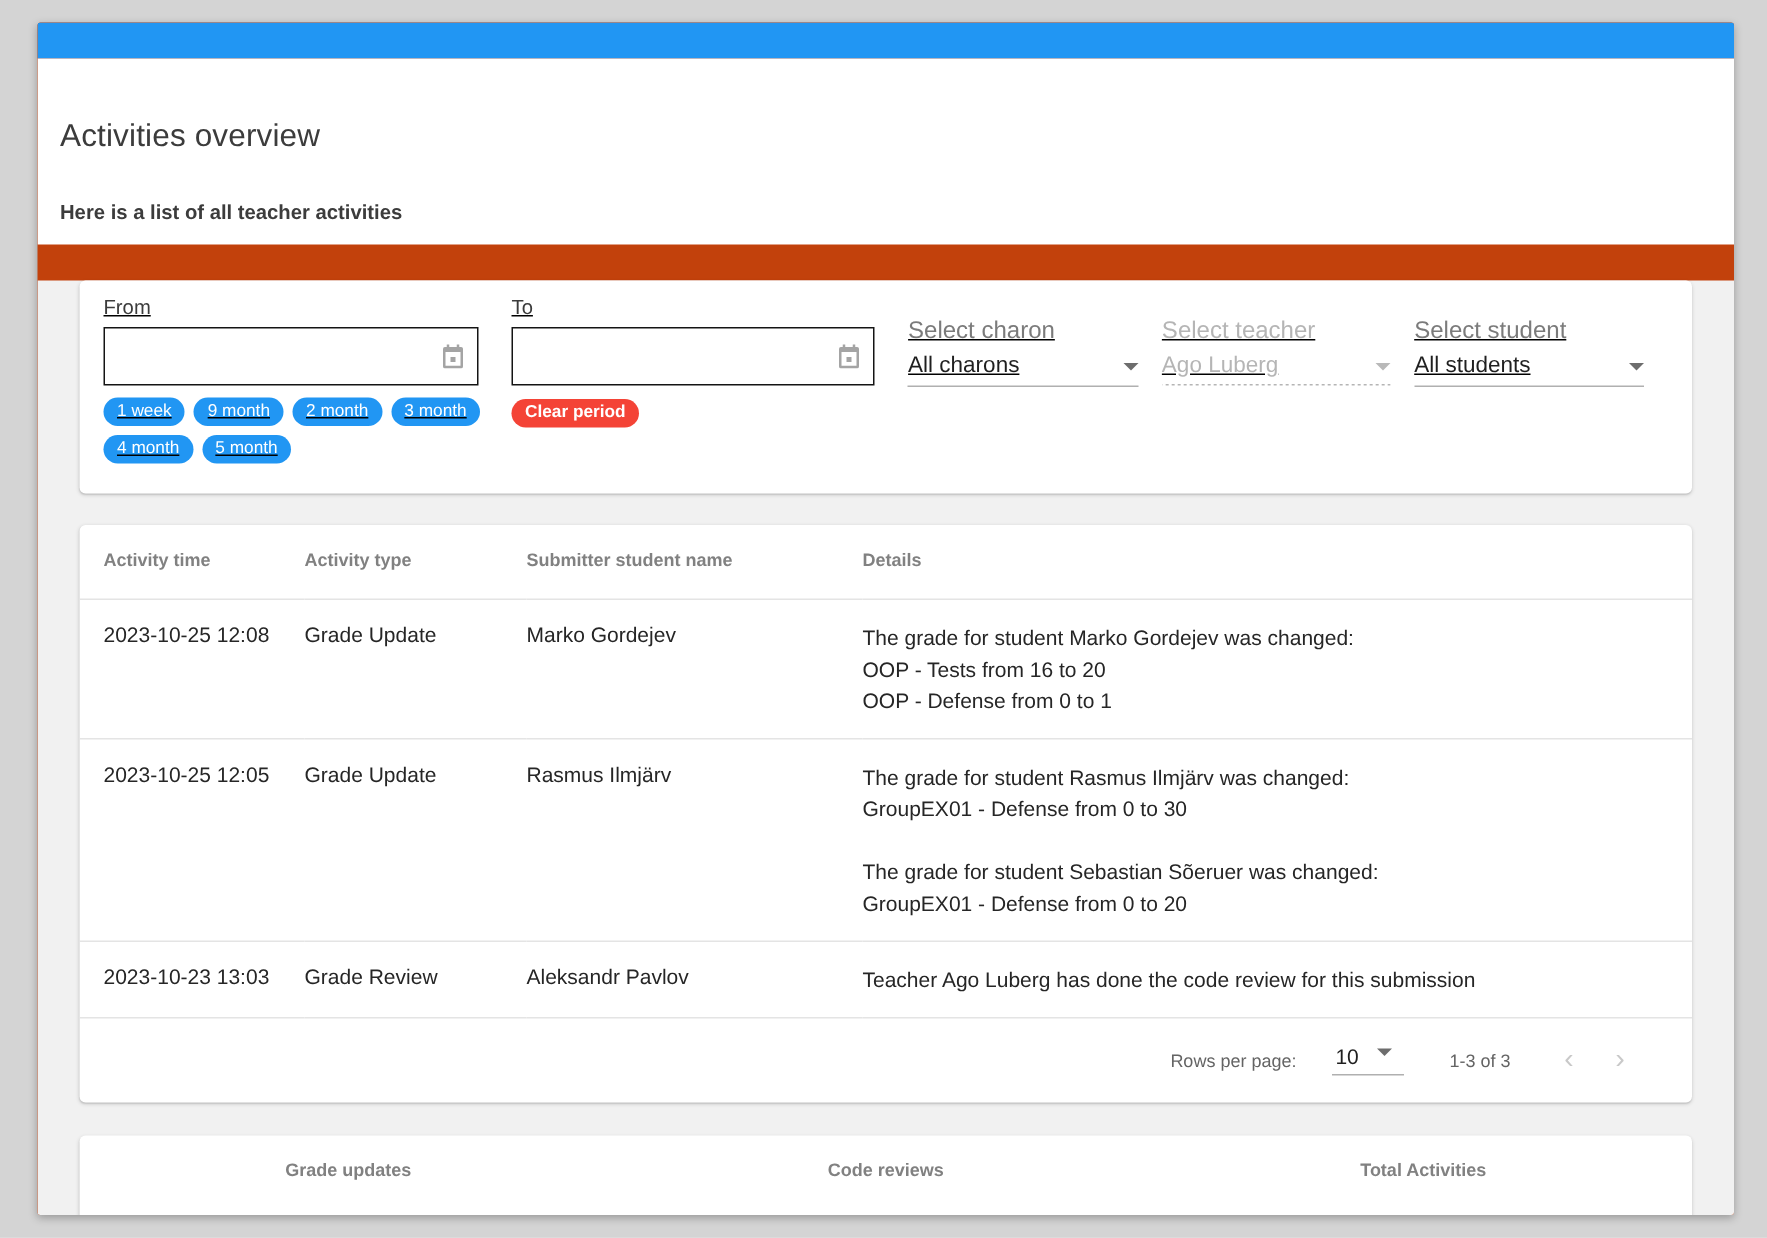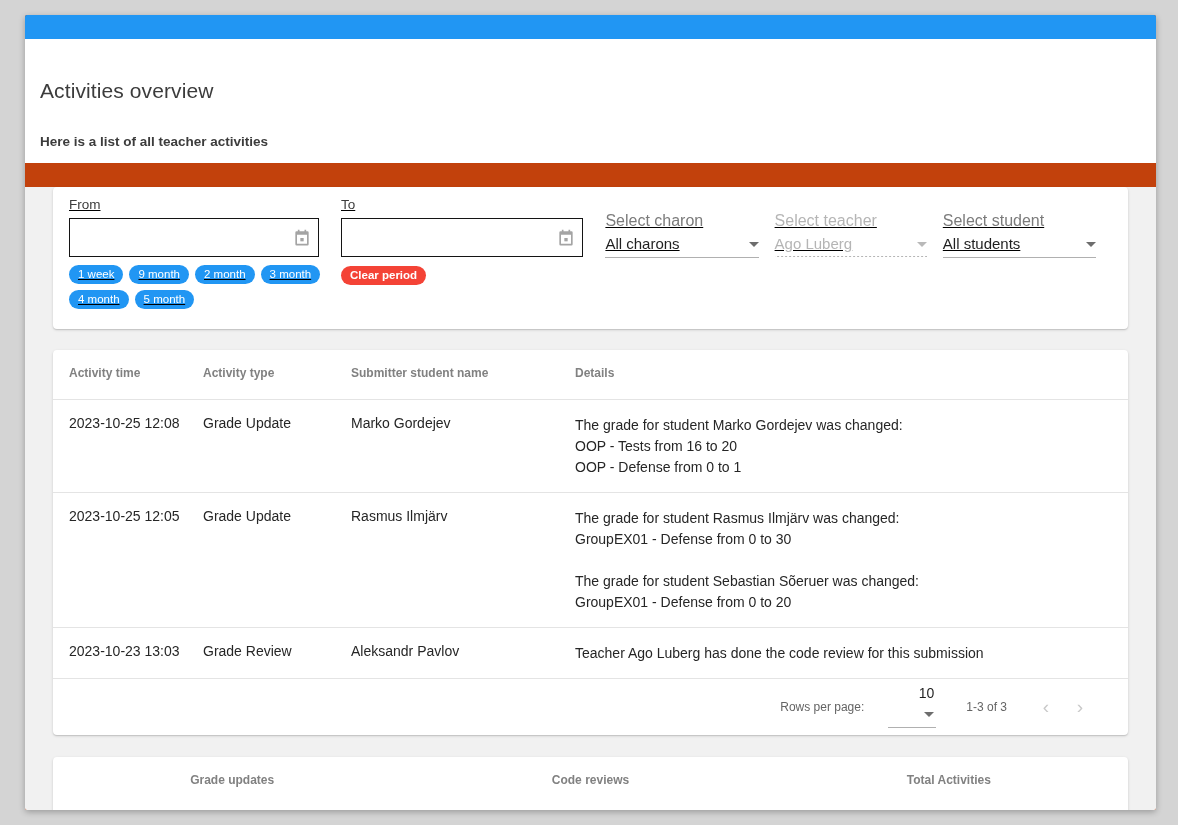--- a/index.html
+++ b/index.html
@@ -178,26 +178,25 @@
     height: 56px;
     display: flex;
     align-items: center;
     justify-content: flex-end;
     padding-right: 31px;
     font-size: 12px;
     color: #646464;
   }
   #rows-per-page-label { margin-right: 24px; }
   #page-size-select {
-    display: flex; align-items: flex-end; gap: 12px;
+    display: flex; align-items: center; gap: 12px;
     border-bottom: 1px solid #b0b0b0;
     padding: 0 2px 5px 2px;
     margin-right: 30px;
     min-width: 48px;
-    flex-direction: column;
   }
   #page-size-value { font-size: 14px; color: #1f1f1f; line-height: 14px;}
   #range-label { margin-right: 22px; font-size: 12px; color: #646464;}
   .nav-arrow {
     width: 34px; height: 34px;
     display: flex; align-items: center; justify-content: center;
     color: #c9c9c9;
     font-size: 19px;
     background: transparent; border: 0;
     font-family: "Liberation Sans", sans-serif;

